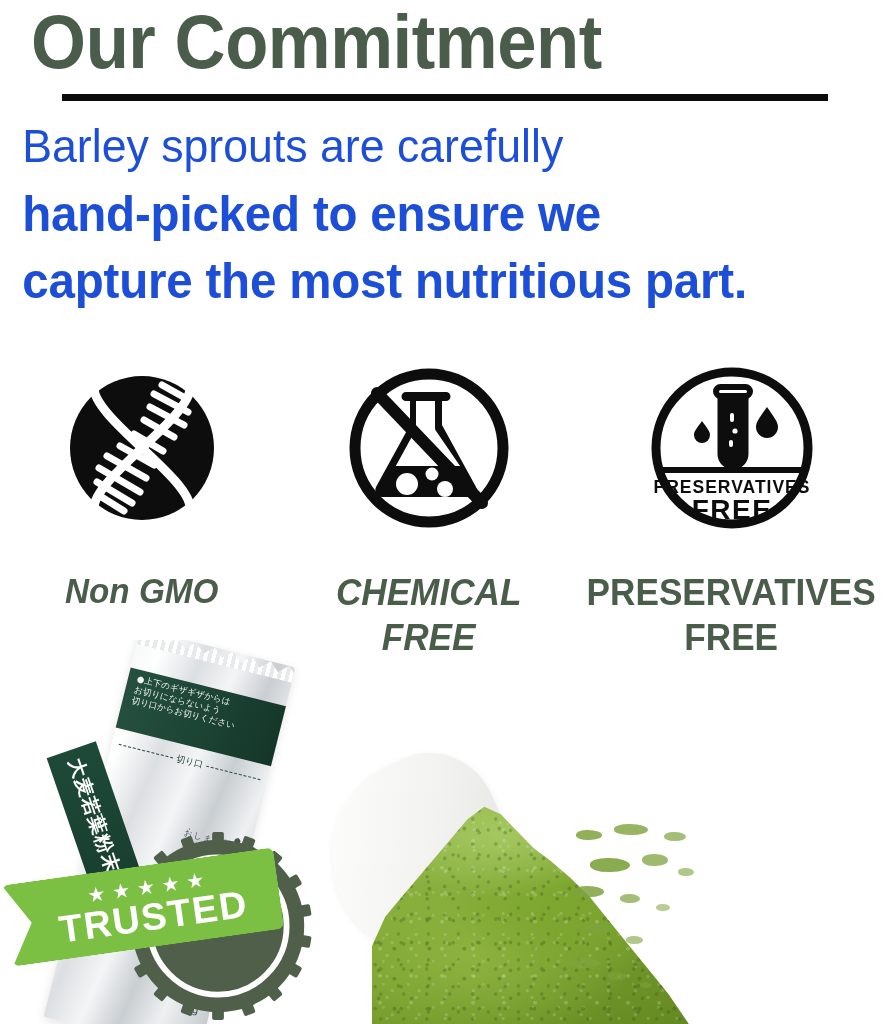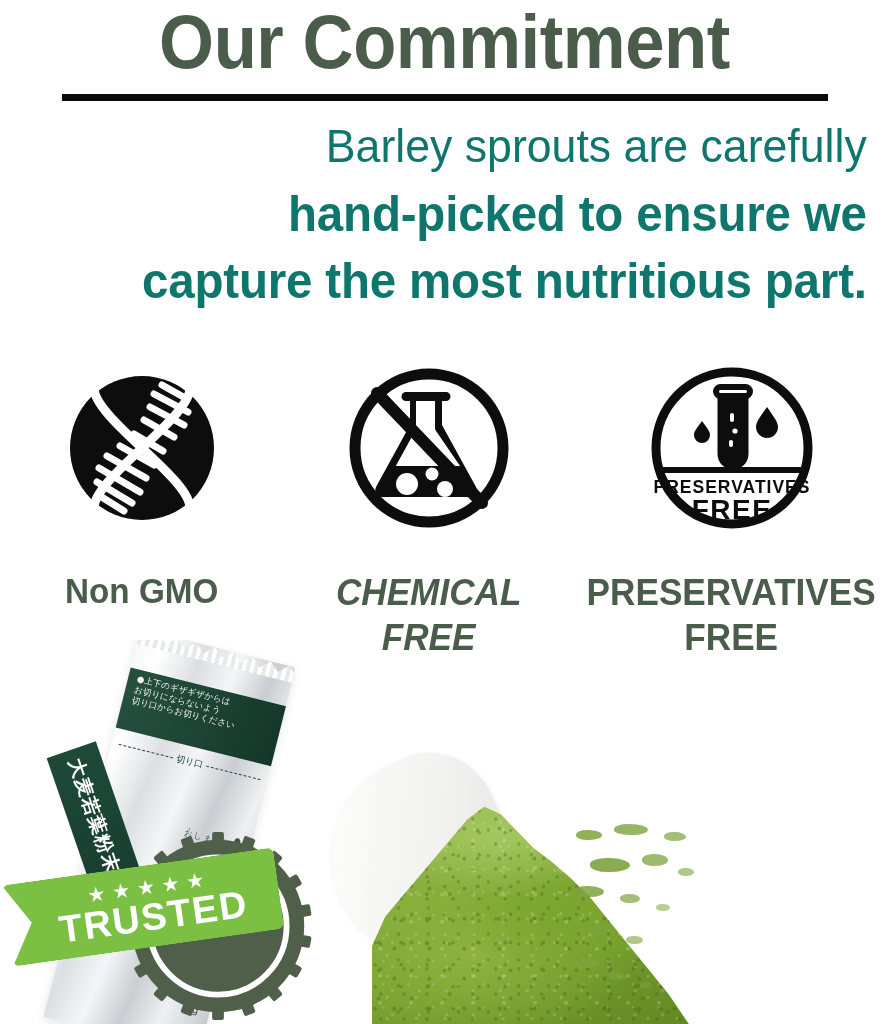--- a/index.html
+++ b/index.html
@@ -13,21 +13,21 @@
     position: relative;
     overflow: hidden;
     font-family: "Liberation Sans", sans-serif;
     -webkit-font-smoothing: antialiased;
   }
 
   
   .header-block {
     position: absolute;
     top: 0; left: 0; right: 0;
-    text-align: center;
+    text-align: left;
   }
   .page-title {
     margin: 0;
     padding-top: 2px;
     font-family: "Liberation Sans Narrow", "Liberation Sans", sans-serif;
     font-size: 76px;
     font-weight: bold;
     line-height: 1.04;
     letter-spacing: -0.5px;
     color: #4a5c4a;
@@ -37,22 +37,22 @@
     width: 766px;
     height: 7px;
     background: #0b0b0b;
     margin: 13px auto 0 auto;
   }
 
   
   .subtitle-block {
     position: absolute;
     top: 122px; left: 0; right: 0;
-    text-align: right;
-    color: #0f766e;
+    text-align: left;
+    color: #1d4ed8;
     font-family: "Liberation Sans Narrow", "Liberation Sans", sans-serif;
   }
   .sub-line {
     display: block;
     line-height: 1.0;
     transform: scaleX(0.95);
   }
   .sub-line.light {
     font-size: 47px;
     font-weight: normal;
@@ -73,21 +73,21 @@
     left: 0;
     width: 889px;
     display: flex;
     align-items: flex-start;
   }
   .badge-col {
     display: flex;
     flex-direction: column;
     align-items: center;
   }
-  .badge-col.col-gmo   { width: 284px; }
+  .badge-col.col-gmo   { width: 284px; font-style: italic; }
   .badge-col.col-chem  { width: 290px; font-style: italic; }
   .badge-col.col-pres  { width: 315px; justify-content: flex-end; }
 
   .badge-icon-wrap {
     height: 172px;
     display: flex;
     align-items: center;
     justify-content: center;
   }
   .badge-label {

